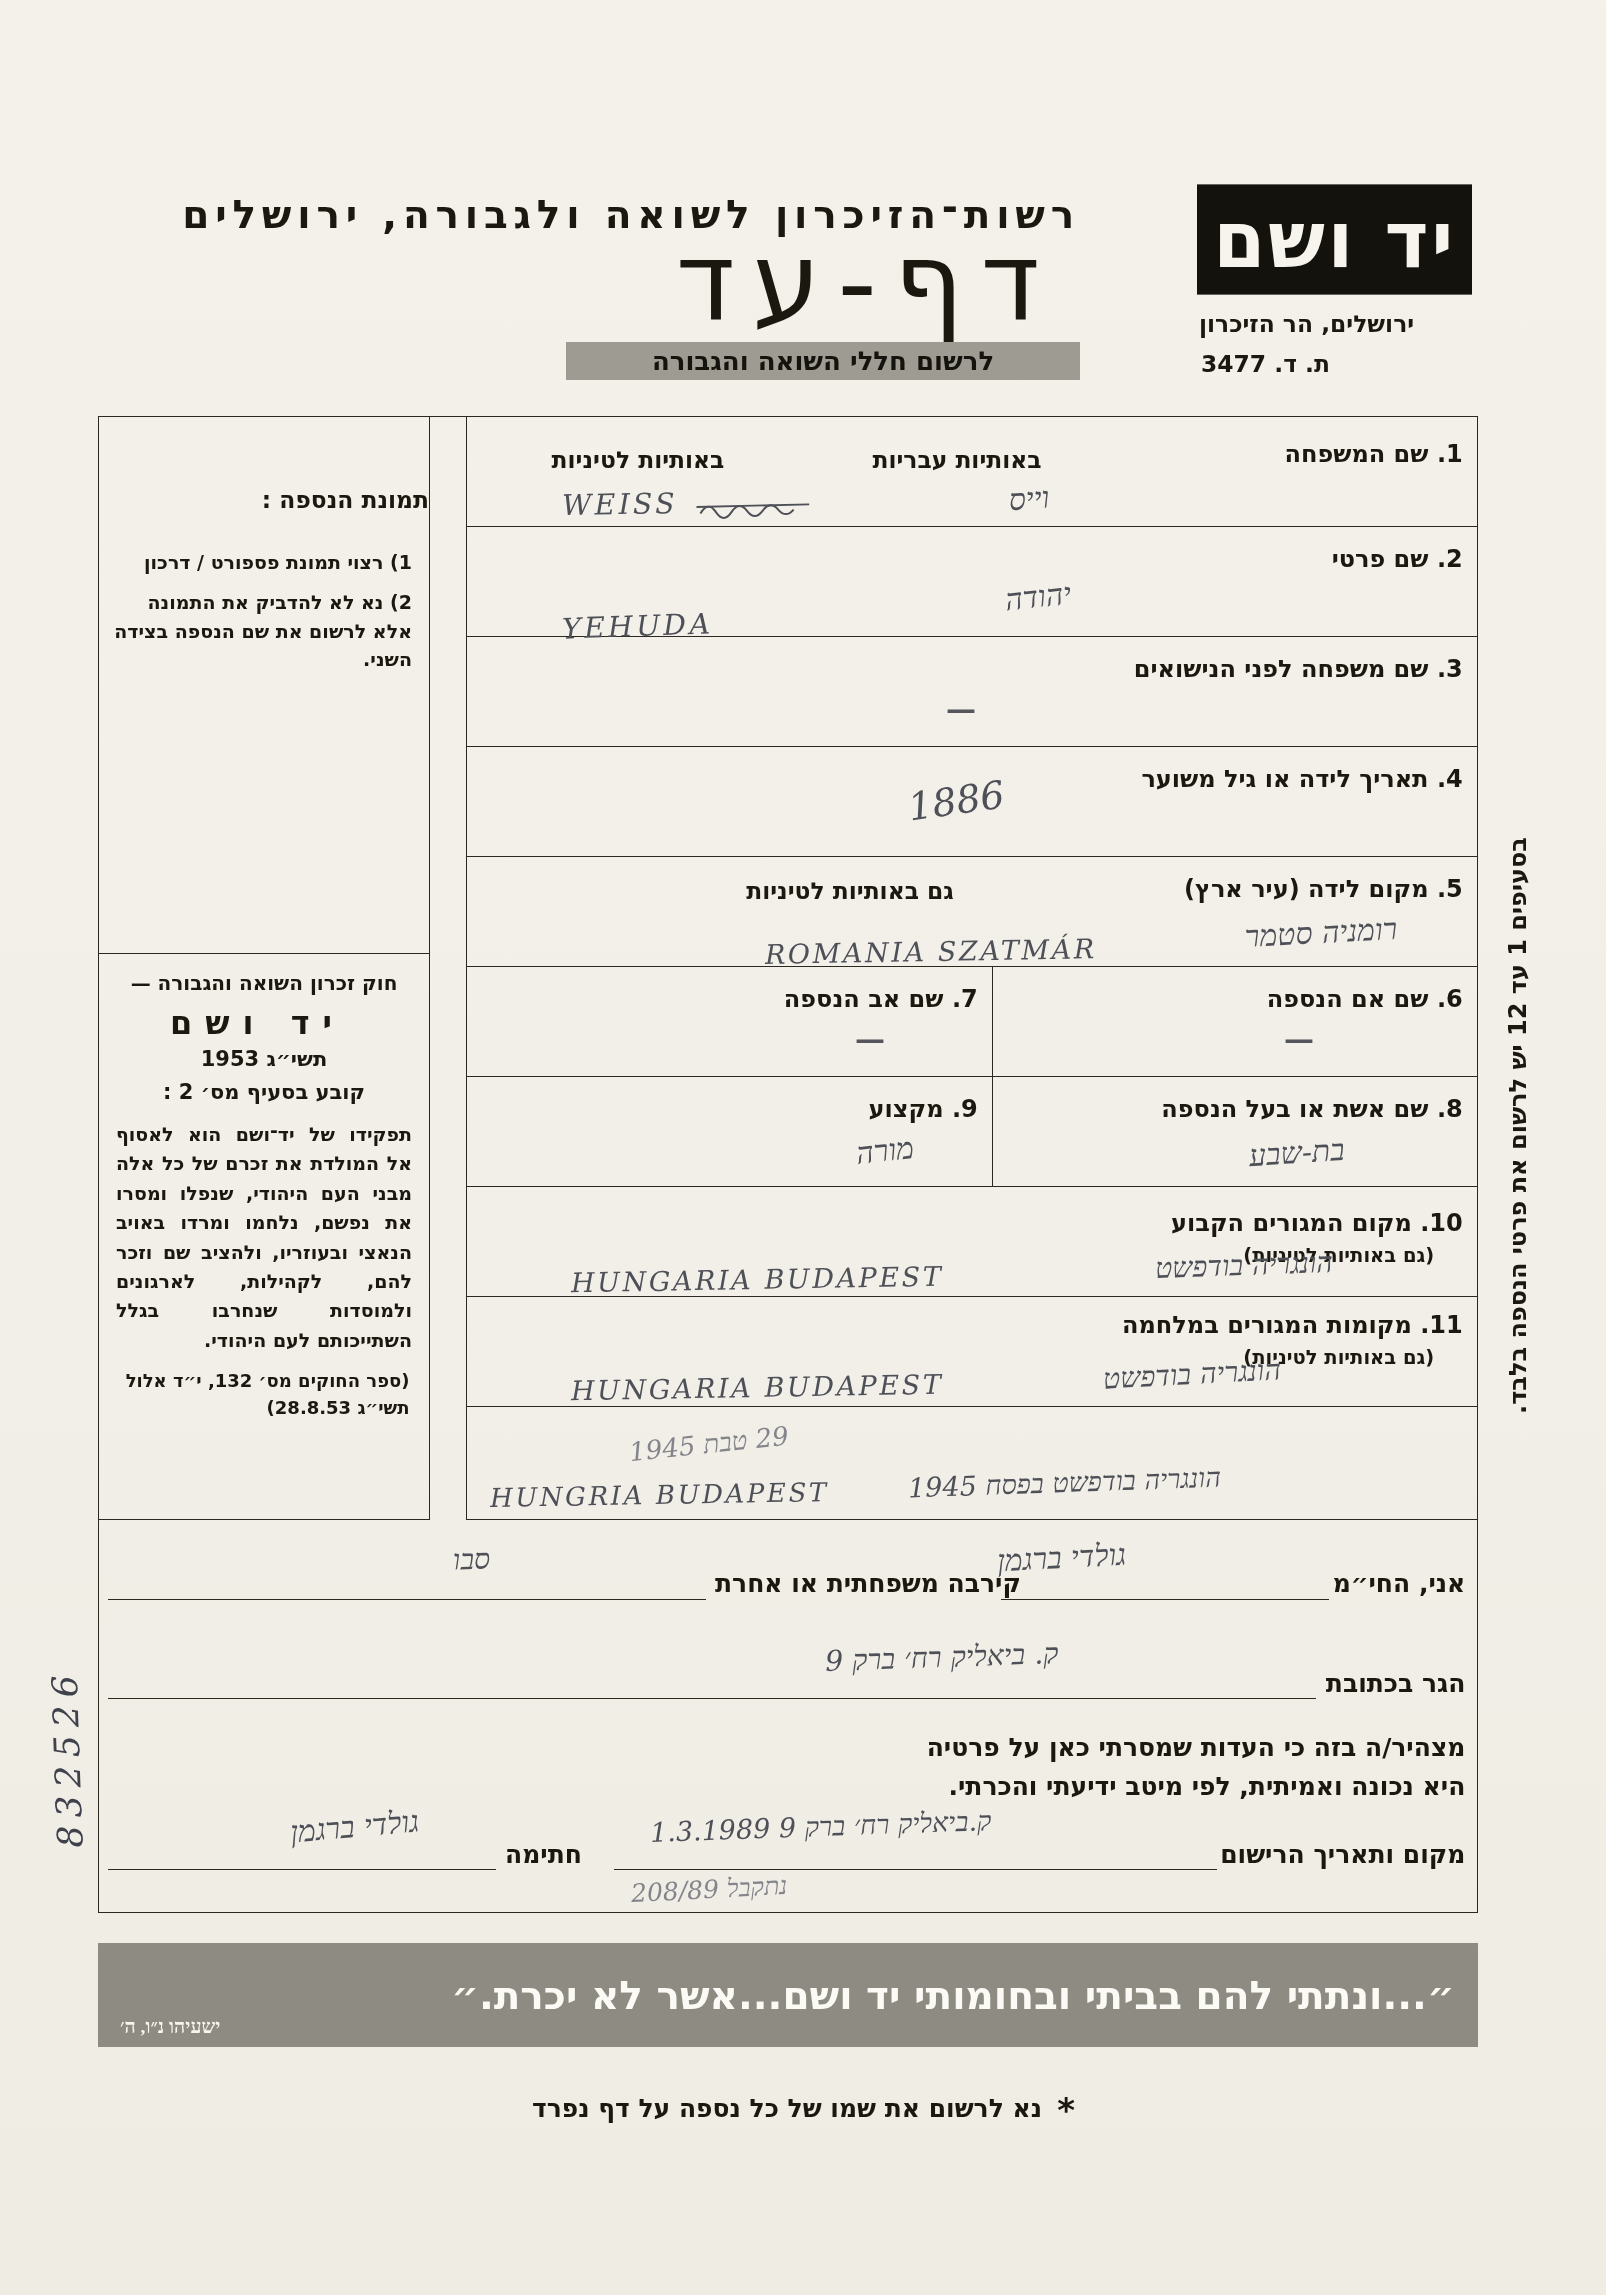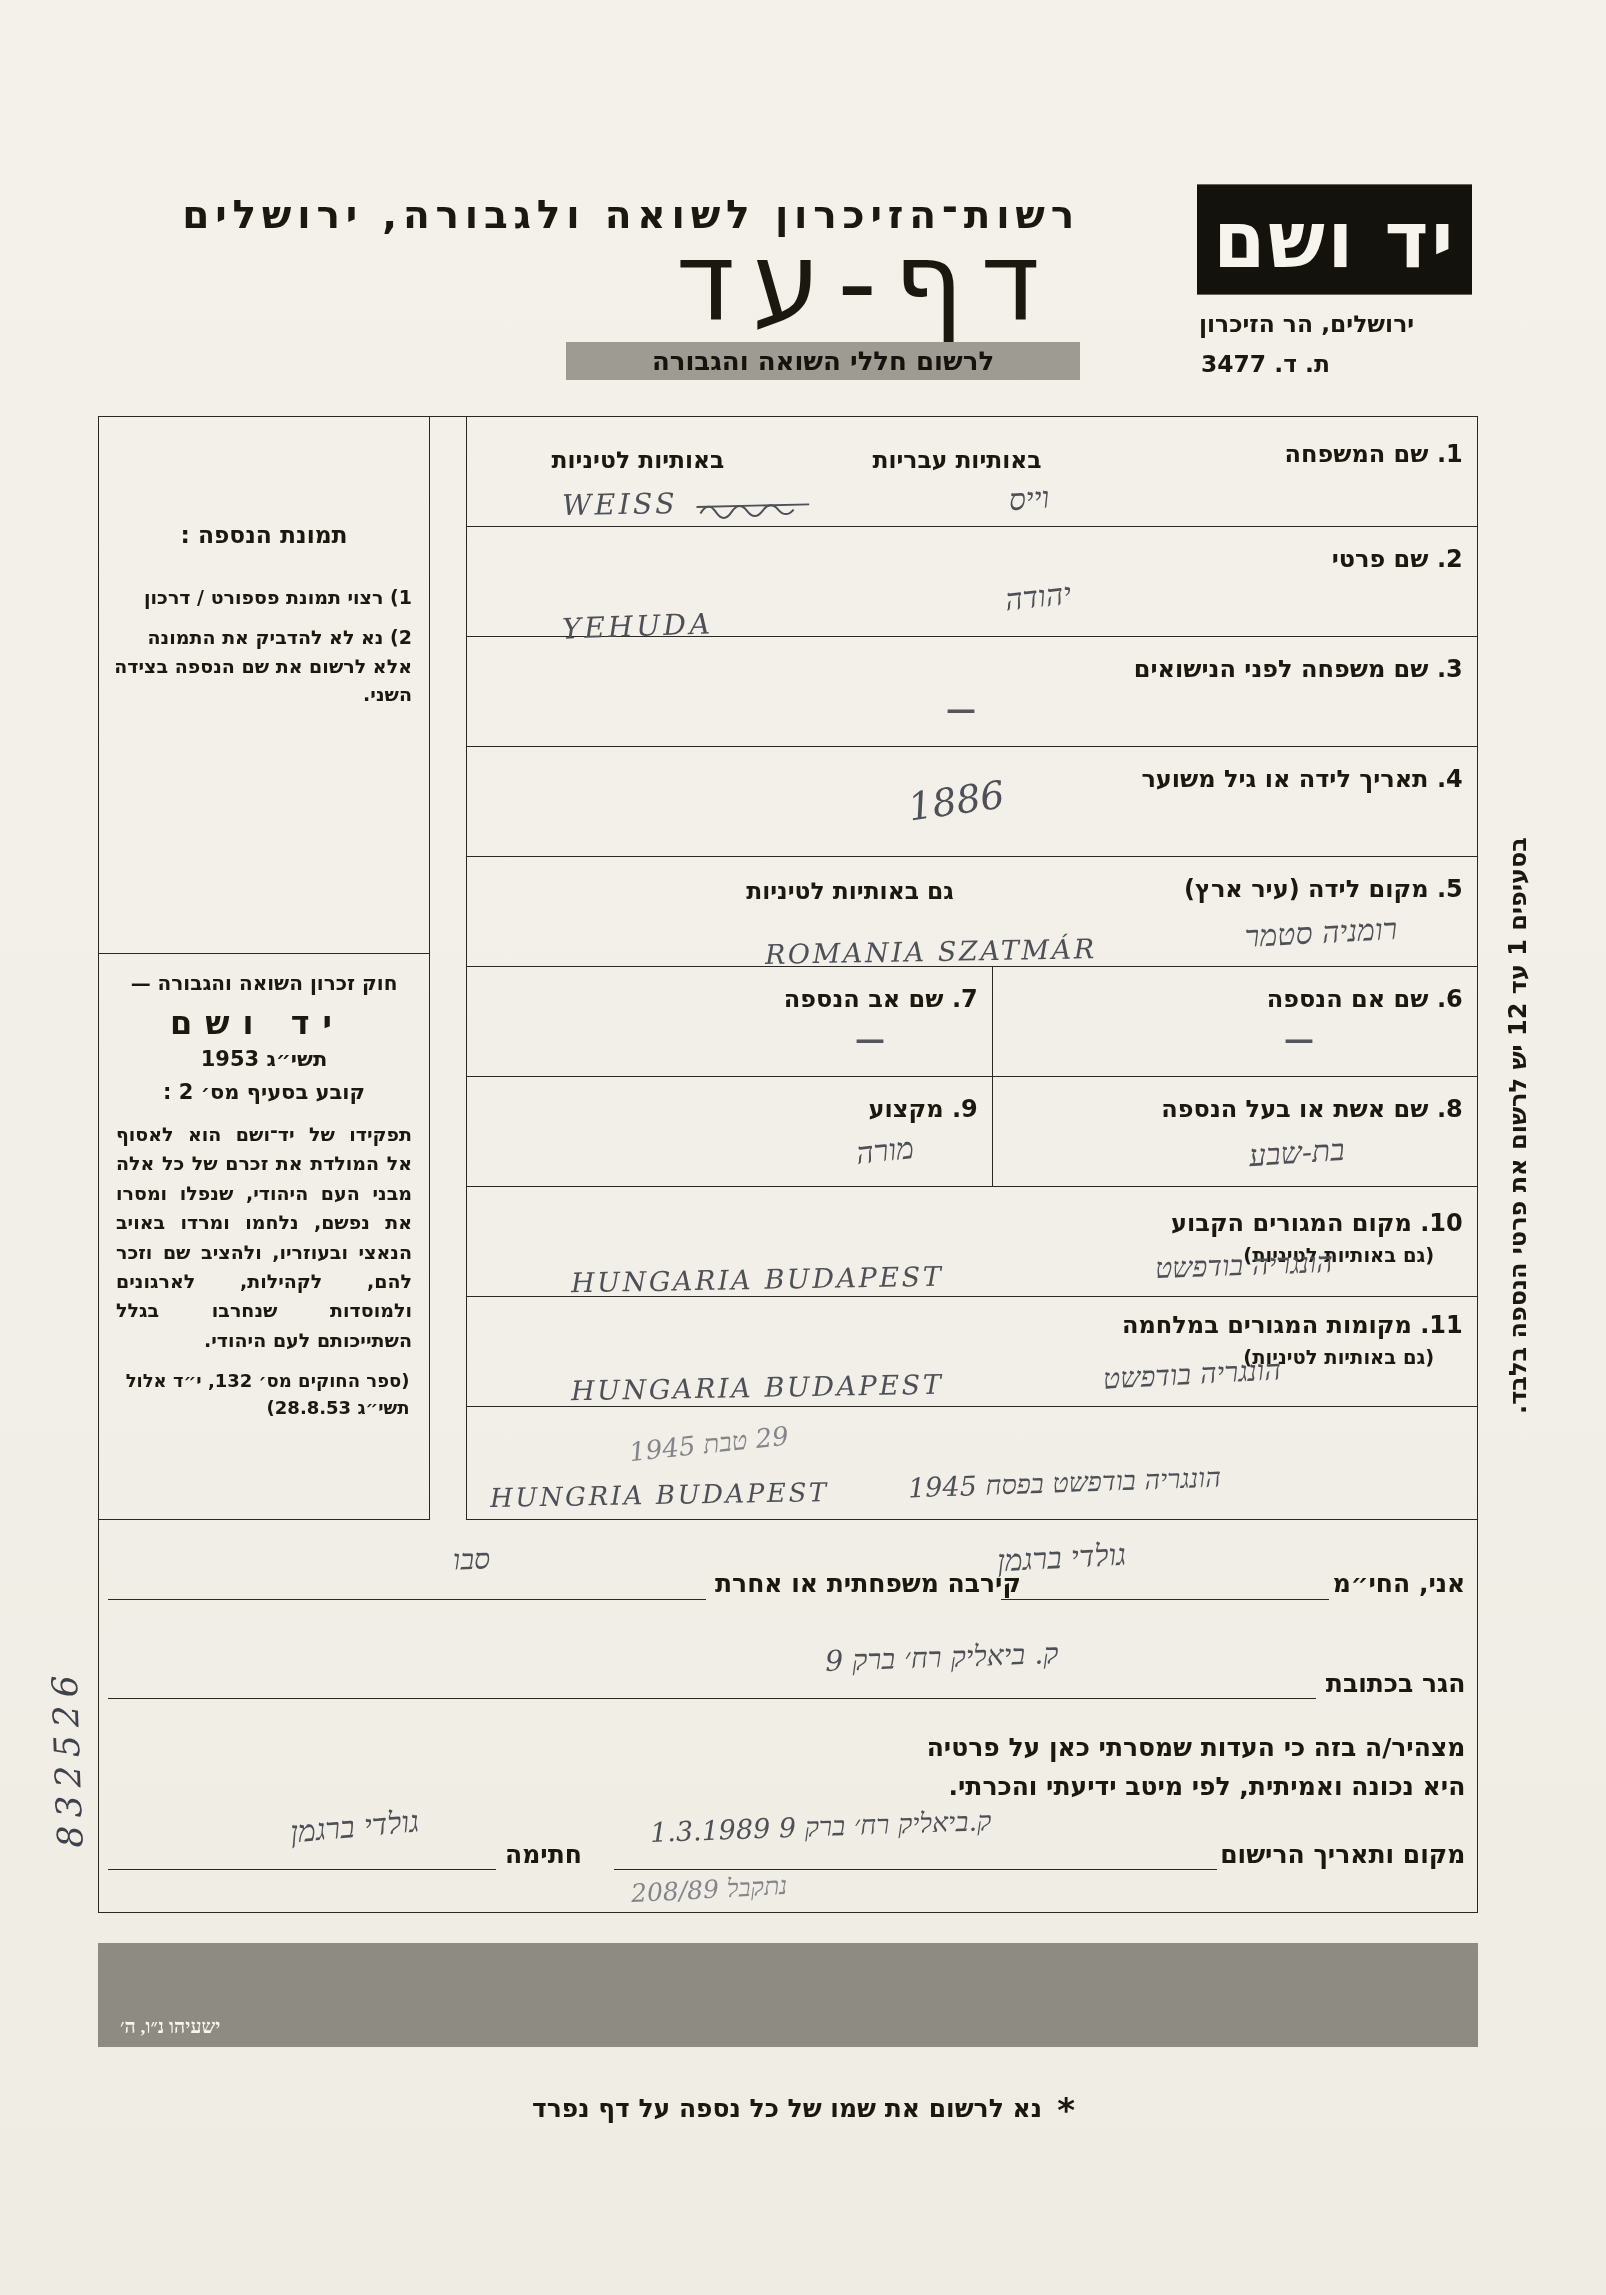--- a/index.html
+++ b/index.html
@@ -22,21 +22,21 @@
   .subtitle-bar span{font-size:26px;font-weight:bold;color:#15130d;white-space:nowrap;}
   .logo{position:absolute;left:1197px;top:187px;width:275px;height:105px;background:#14120c;color:#f6f4ed;display:flex;align-items:center;justify-content:center;font-size:75px;font-weight:900;letter-spacing:2.6px;transform:scaleY(1.05);}
   .logo-addr1{position:absolute;left:1199px;top:310px;font-size:23.4px;font-weight:bold;white-space:nowrap;}
   .logo-addr2{position:absolute;left:1201px;top:350px;font-size:23.4px;font-weight:bold;white-space:nowrap;}
   
   .side-note{position:absolute;left:1168px;top:1108px;width:707px;height:35px;transform:rotate(-90deg);font-size:24px;font-weight:bold;text-align:center;white-space:nowrap;}
   .margin-num{position:absolute;left:-40px;top:1738px;width:214px;height:39px;transform:rotate(-92deg);font-size:35px;letter-spacing:7.8px;color:#3f424c;font-style:italic;font-family:"DejaVu Serif",serif;text-align:center;}
   
   .frame{position:absolute;left:98px;top:416px;width:1380px;height:1497px;border:1.9px solid var(--line);}
   .photo-box{position:absolute;left:0;top:0;width:331px;height:537px;border-right:1.9px solid var(--line);border-bottom:1.9px solid var(--line);}
-  .pb-title{margin-top:104px;text-align:center;font-size:23.4px;font-weight:bold;}
+  .pb-title{margin-top:69px;text-align:right;font-size:23.4px;font-weight:bold;}
   .pb-note{margin:34px 17px 0 13px;font-size:19px;font-weight:bold;text-align:right;line-height:1.5;}
   .pb-note + .pb-note{margin-top:11.7px;}
   .law-box{position:absolute;left:0;top:537px;width:331px;height:566px;border-right:1.9px solid var(--line);border-bottom:1.9px solid var(--line);}
   .law-l1{margin-top:17px;text-align:center;font-size:20px;font-weight:bold;}
   .law-l2{margin-top:9px;text-align:center;font-size:32px;font-weight:bold;letter-spacing:13px;padding-right:13px;}
   .law-l3{margin-top:5.2px;text-align:center;font-size:21px;font-weight:bold;}
   .law-l4{margin-top:9px;text-align:center;font-size:21px;font-weight:bold;}
   .law-body{margin:15.6px 17px 0;font-size:19px;line-height:1.55;font-weight:bold;text-align:justify;}
   .law-src{margin:11.7px 19.5px 0;font-size:18px;font-weight:bold;text-align:right;line-height:1.5;}
   
@@ -239,20 +239,21 @@
       <div class="hw" style="left:551px;top:291px;font-size:27px;transform:rotate(-2deg);">ק.ביאליק רח׳ ברק 9   1.3.1989</div>
       <div class="dlbl" style="left:406px;top:320px;">חתימה</div>
       <div class="blank" style="left:9px;top:321px;width:388px;"></div>
       <div class="hw" style="left:191px;top:289px;font-size:30px;transform:rotate(-5deg);">גולדי ברגמן</div>
       <div class="hw pencil" style="left:532px;top:355px;font-size:25px;transform:rotate(-3deg);">נתקבל 208/89</div>
     </div>
 
   </div>
 
   <div class="quote-bar">
+    <div class="quote">״...ונתתי להם בביתי ובחומותי יד ושם...אשר לא יכרת.״</div>
     <div class="quote-src">ישעיהו נ״ו, ה׳</div>
   </div>
 
   <div class="footnote">
     <span class="star">*</span>
     <span>נא לרשום את שמו של כל נספה על דף נפרד</span>
   </div>
 
 </div>
 

